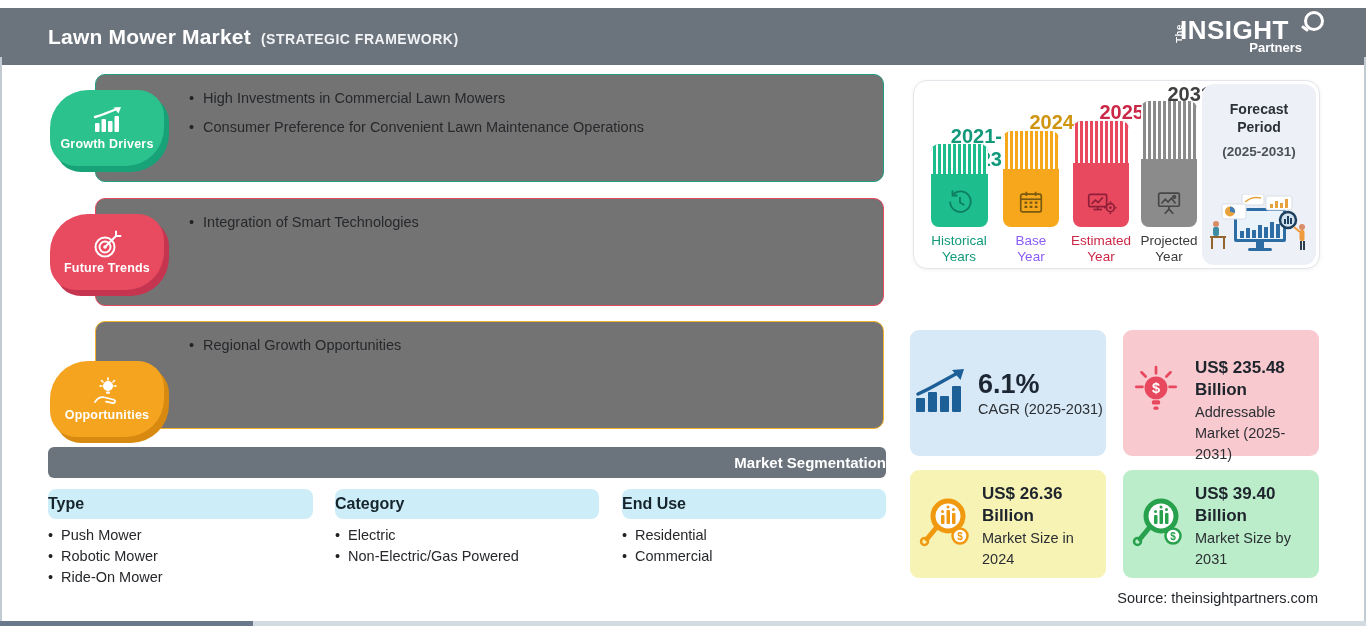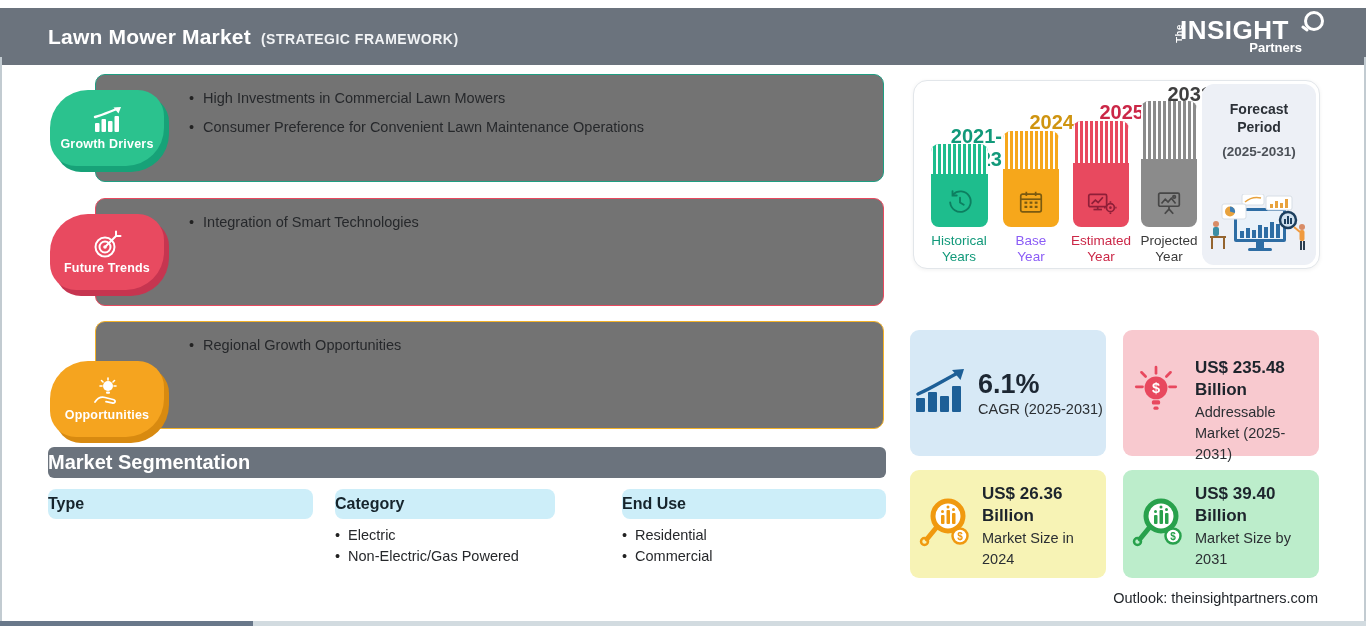--- a/index.html
+++ b/index.html
@@ -28,24 +28,24 @@
   .bullets li::before{content:"•";margin-right:9px;color:#222;}
 
   .badge{position:absolute;left:50px;width:114px;height:76px;display:flex;flex-direction:column;align-items:center;justify-content:center;gap:1px;border-radius:38px 26px 38px 26px;z-index:2;}
   .badge0{top:90px;background:#2bc28e;box-shadow:5px 6px 0 #17a278;}
   .badge1{top:214px;background:#e84a60;box-shadow:5px 6px 0 #c63550;}
   .badge2{top:337px;background:#f5a41f;box-shadow:5px 6px 0 #d88a10;margin-top:24px;}
   .badge-label{color:#fff;font-weight:700;font-size:12.5px;letter-spacing:.2px;}
   .badge-icon svg{display:block;}
 
   
-  .seg-bar{position:absolute;left:48px;top:447px;width:838px;height:31px;background:#6b737d;border-radius:6px;color:#fff;font-weight:700;font-size:20px;display:flex;align-items:center;justify-content:flex-start;}
+  .seg-bar{position:absolute;left:48px;top:447px;width:838px;height:31px;background:#6b737d;border-radius:6px;color:#fff;font-weight:700;font-size:15px;display:flex;align-items:center;justify-content:flex-end;}
   .seg-col-header{position:absolute;top:489px;height:30px;background:#cdeef9;border-radius:8px;display:flex;align-items:center;font-weight:700;font-size:16px;color:#16242c;}
   .colh0{left:48px;width:265px;}
-  .colh1{left:335px;width:220px;}
+  .colh1{left:335px;width:264px;}
   .colh2{left:622px;width:264px;}
   .seg-list{position:absolute;top:525px;margin:0;padding:0;list-style:none;}
   .seg-list li{font-size:14.5px;color:#26282b;line-height:21px;}
   .seg-list li::before{content:"•";margin-right:8px;color:#222;}
   .list0{left:48px;}
   .list1{left:335px;}
   .list2{left:622px;}
 
   
   .tl-card{position:absolute;left:913px;top:80px;width:405px;height:187px;background:#fff;border:1px solid #e2e6ea;border-radius:14px;box-shadow:0 1px 4px rgba(0,0,0,.06);}
@@ -186,20 +186,25 @@
   </div>
   <div class="seg-col-header colh0">
     <span>Type</span>
   </div>
   <div class="seg-col-header colh1">
     <span>Category</span>
   </div>
   <div class="seg-col-header colh2">
     <span>End Use</span>
   </div>
+  <ul class="seg-list list0">
+    <li>Push Mower</li>
+    <li>Robotic Mower</li>
+    <li>Ride-On Mower</li>
+  </ul>
   <ul class="seg-list list2">
     <li>Residential</li>
     <li>Commercial</li>
   </ul>
   <ul class="seg-list list1">
     <li>Electric</li>
     <li>Non-Electric/Gas Powered</li>
   </ul>
 
   <div class="tl-card">
@@ -416,21 +421,21 @@
         <circle cx="42" cy="40" r="7.5" fill="#fff" stroke="#28a14c" stroke-width="2.5"></circle>
         <text x="42" y="44" text-anchor="middle" font-size="10" font-weight="bold" fill="#28a14c" font-family="Liberation Sans, sans-serif">$</text>
       </svg>
     </span>
     <div class="card-text">
       <div class="card-value">US$ 39.40 Billion</div>
       <div class="card-desc">Market Size by 2031</div>
     </div>
   </div>
 
-  <div class="source">Outlook: theinsightpartners.com</div>
+  <div class="source">Source: theinsightpartners.com</div>
 
   <div class="edge-l"></div>
   <div class="edge-r"></div>
   <div class="hscroll-track">
     <div class="hscroll-thumb"></div>
   </div>
 
 </div>
 
 </body></html>

